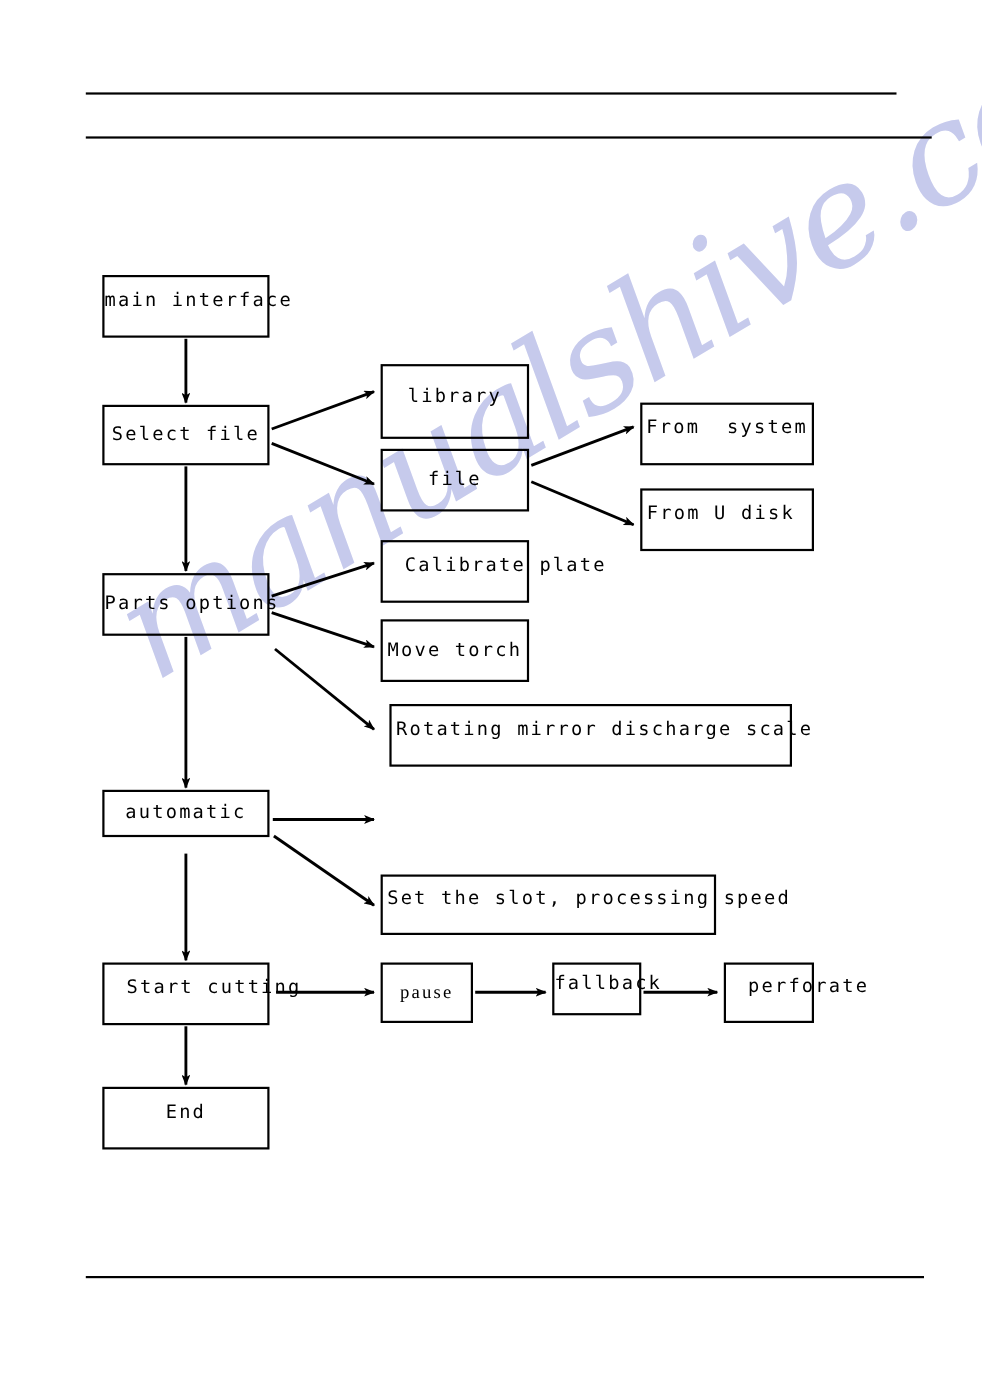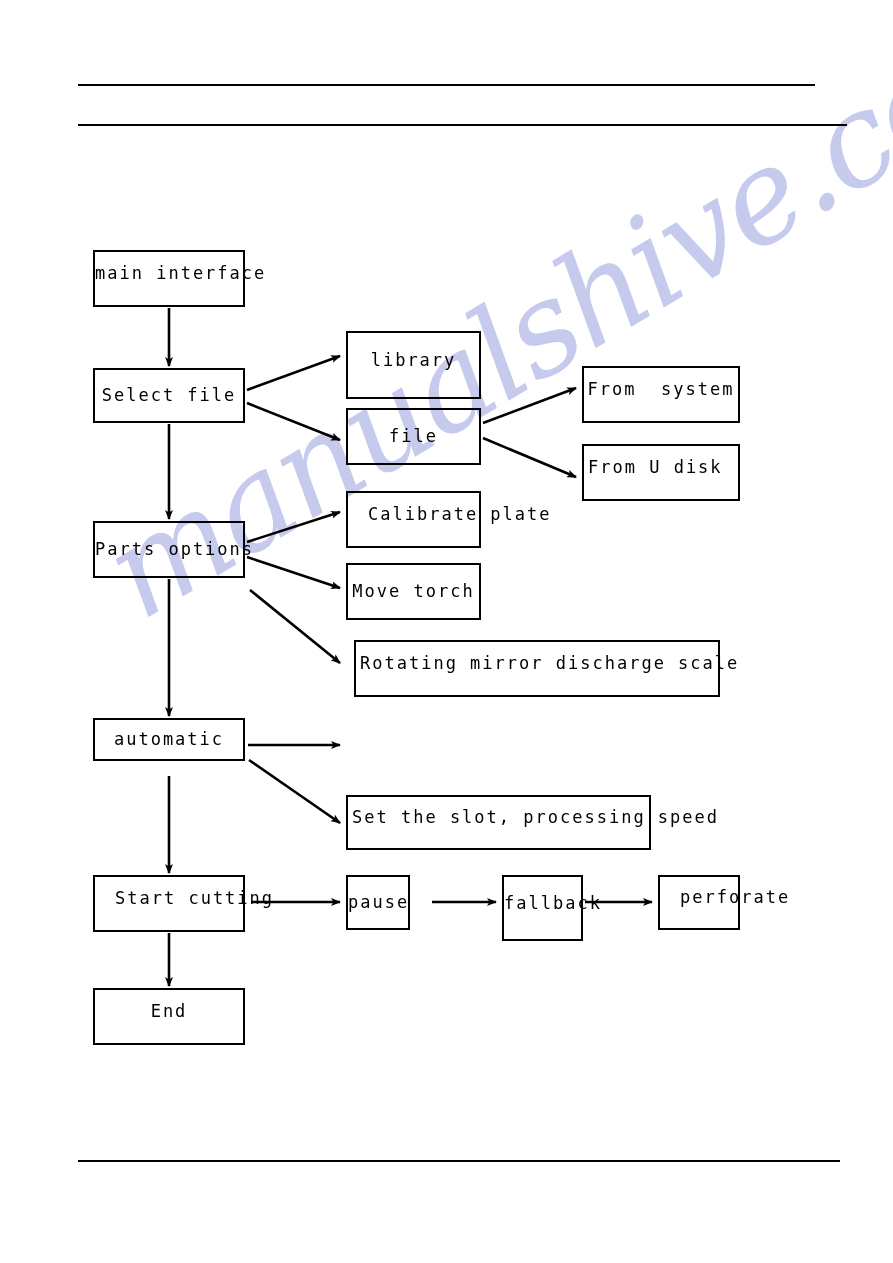--- a/index.html
+++ b/index.html
@@ -174,25 +174,25 @@
 
 
     <div class="node n-left up" style="left:346px; top:795px; width:305px; height:55px;">
       <span>Set the slot, processing speed</span>
     </div>
 
     <div class="node n-overflow up" style="left:93px; top:875px; width:152px; height:57px;">
       <span>Start cutting</span>
     </div>
 
-    <div class="node n-center" style="left:346px; top:875px; width:64px; height:55px;">
+    <div class="node n-center" style="left:346px; top:875px; width:84px; height:55px;font-family:Liberation Serif, serif;">
       <span>pause</span>
     </div>
 
-    <div class="node n-center up" style="left:502px; top:875px; width:81px; height:66px;">
+    <div class="node n-center up" style="left:502px; top:875px; width:81px; height:48px;">
       <span>fallback</span>
     </div>
 
     <div class="node n-overflow up" style="left:658px; top:875px; width:82px; height:55px;">
       <span>perforate</span>
     </div>
 
     <div class="node n-center up" style="left:93px; top:988px; width:152px; height:57px;">
       <span>End</span>
     </div>

